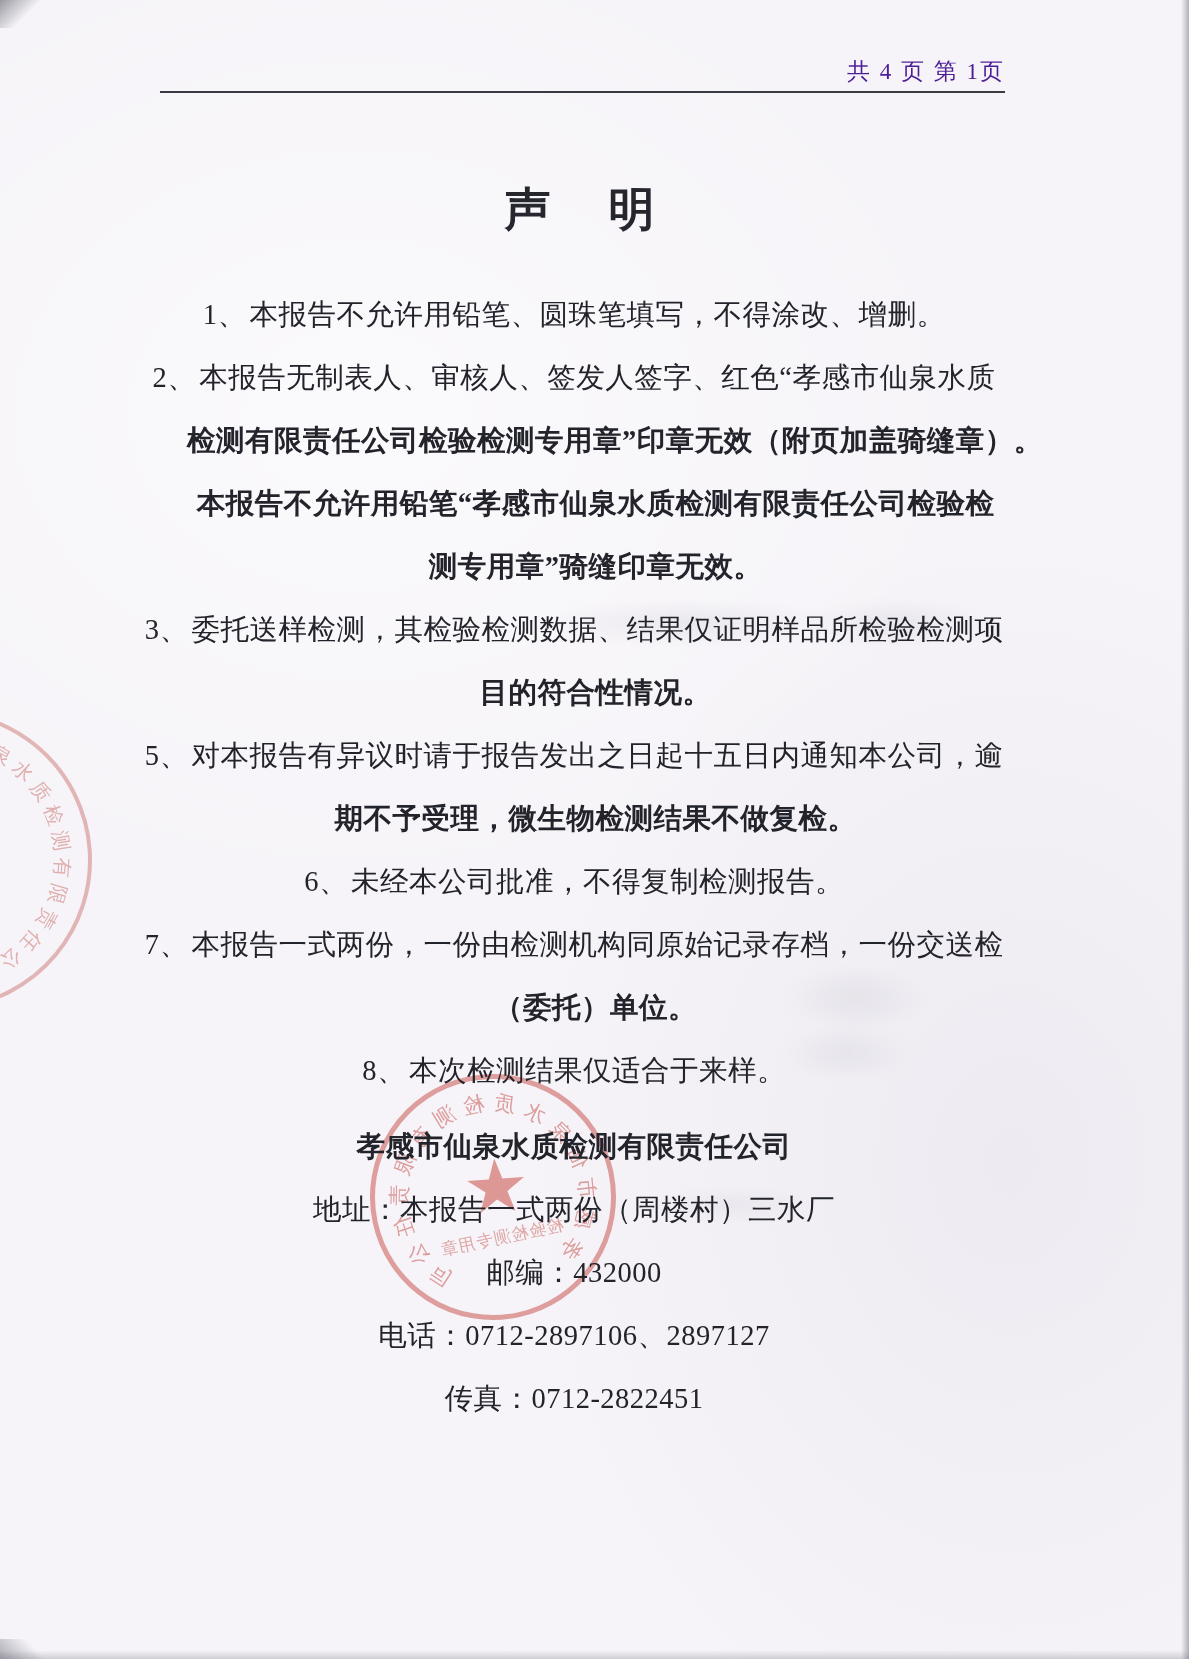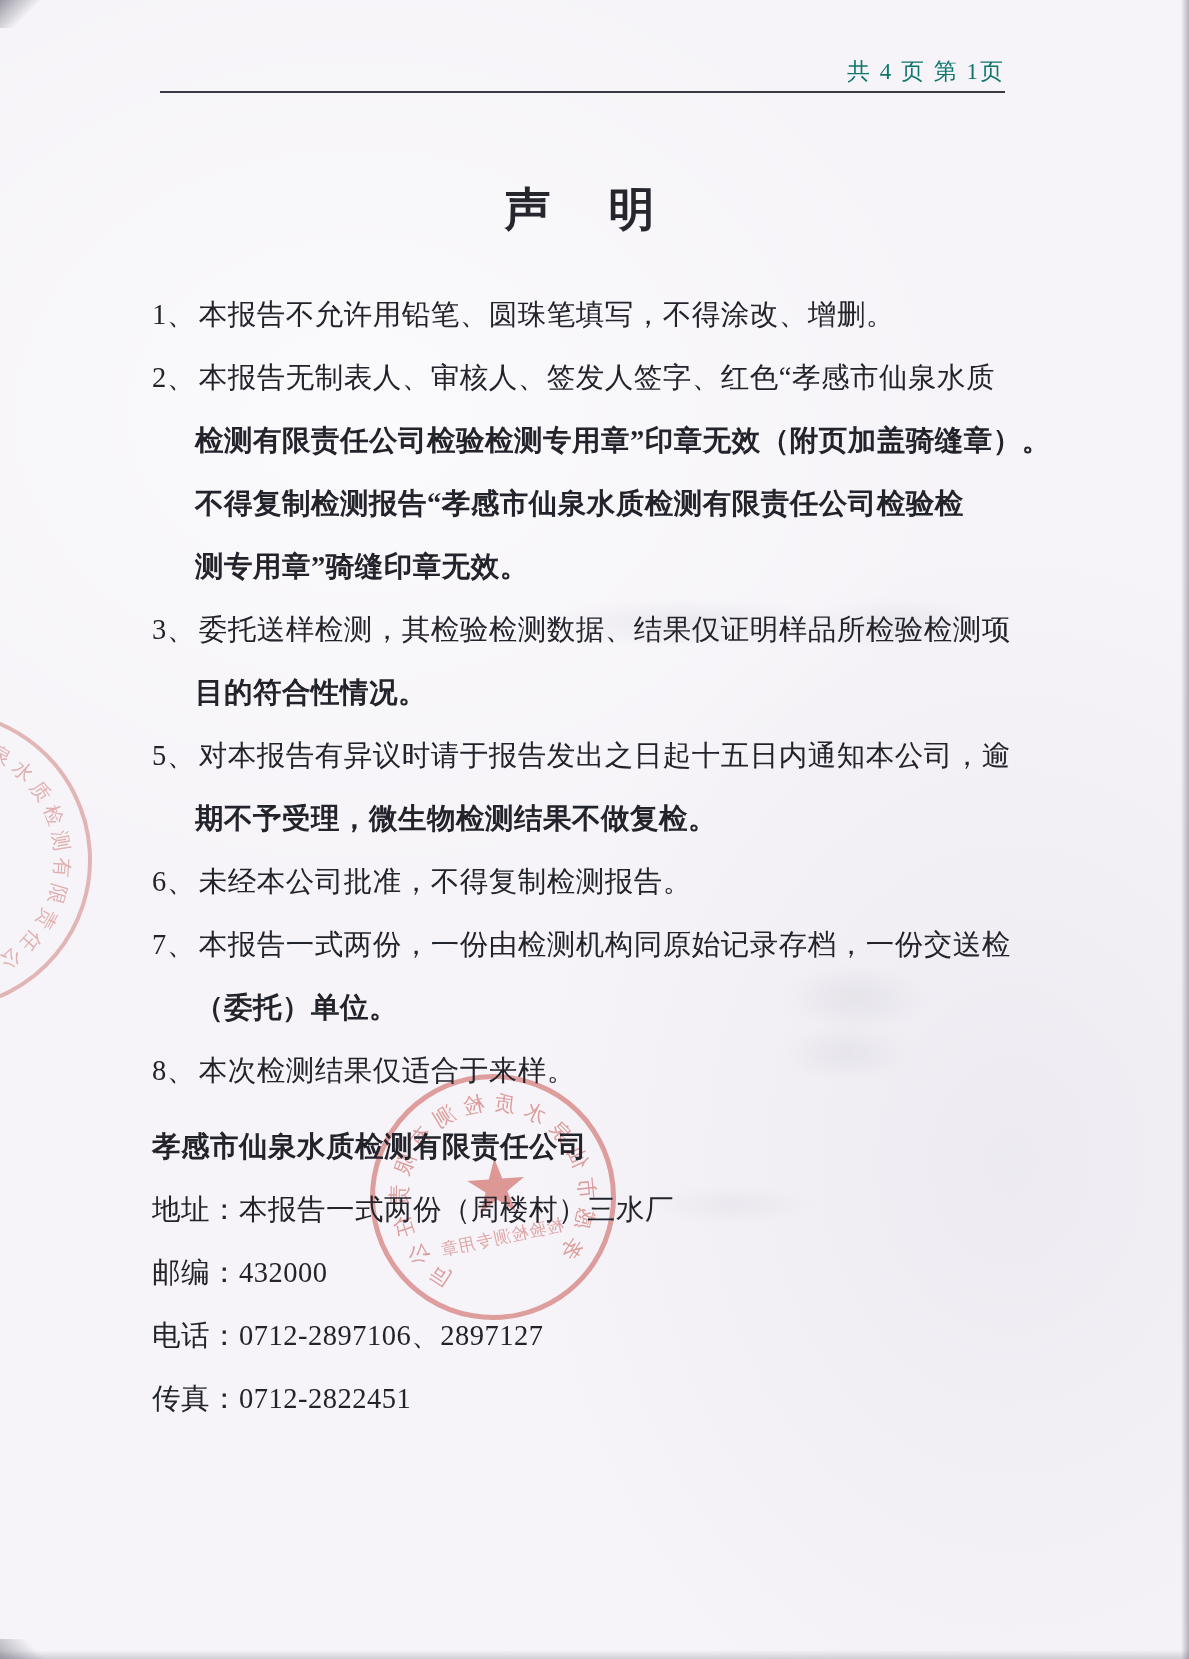--- a/index.html
+++ b/index.html
@@ -19,34 +19,34 @@
     background:linear-gradient(to right, rgba(110,110,125,0), rgba(110,110,125,.5));}
   .edge-bottom{position:absolute;left:0;bottom:0;width:100%;height:9px;
     background:linear-gradient(to top, rgba(110,110,125,.28), rgba(110,110,125,0));}
   .corner-tl{position:absolute;left:0;top:0;width:40px;height:28px;
     background:linear-gradient(135deg, rgba(80,80,95,.55), rgba(80,80,95,0) 62%);}
   .corner-bl{position:absolute;left:0;bottom:0;width:46px;height:20px;
     background:linear-gradient(45deg, rgba(80,80,95,.45), rgba(80,80,95,0) 70%);}
 
   .header-pagination{
     position:absolute;top:56px;left:160px;width:845px;
-    text-align:right;font-size:23px;letter-spacing:2px;color:#0f766e;
+    text-align:right;font-size:23px;letter-spacing:2px;color:#4c1d95;
   }
   .header-rule{
     position:absolute;top:91px;left:160px;width:845px;height:2px;
     background:#3a3a42;
   }
   .doc-title{
     position:absolute;top:179px;left:0;width:1165px;
     text-align:center;font-size:46px;font-weight:bold;
     letter-spacing:6px;color:#26262e;
   }
   .content{
-    position:absolute;left:152px;top:283px;width:860px;
-    font-size:28.5px;z-index:2;
+    position:absolute;left:144px;top:283px;width:860px;
+    font-size:28.5px;z-index:2;text-align:center;
   }
   .line{height:63px;line-height:63px;white-space:nowrap;letter-spacing:.5px;}
   .line.cont{padding-left:43px;font-weight:bold;}
   .num{margin-right:3px;}
   .company{margin-top:13px;}
   .company .name{font-weight:bold;}
 
   
   .stamp{position:absolute;border-radius:50%;z-index:1;}
   .stamp-main{
@@ -137,21 +137,21 @@
   <div class="header-rule"></div>
 
   <div class="doc-title">声　明</div>
 
   <div class="content">
 
     <div class="line first"><span class="num">1、</span><span>本报告不允许用铅笔、圆珠笔填写，不得涂改、增删。</span></div>
 
     <div class="line first"><span class="num">2、</span><span>本报告无制表人、审核人、签发人签字、红色“孝感市仙泉水质</span></div>
     <div class="line cont">检测有限责任公司检验检测专用章”印章无效（附页加盖骑缝章）。</div>
-    <div class="line cont">不得复制检测报告“孝感市仙泉水质检测有限责任公司检验检</div>
+    <div class="line cont">本报告不允许用铅笔“孝感市仙泉水质检测有限责任公司检验检</div>
     <div class="line cont">测专用章”骑缝印章无效。</div>
 
     <div class="line first"><span class="num">3、</span><span>委托送样检测，其检验检测数据、结果仅证明样品所检验检测项</span></div>
     <div class="line cont">目的符合性情况。</div>
 
 
     <div class="line first"><span class="num">5、</span><span>对本报告有异议时请于报告发出之日起十五日内通知本公司，逾</span></div>
     <div class="line cont">期不予受理，微生物检测结果不做复检。</div>
 
     <div class="line first"><span class="num">6、</span><span>未经本公司批准，不得复制检测报告。</span></div>

